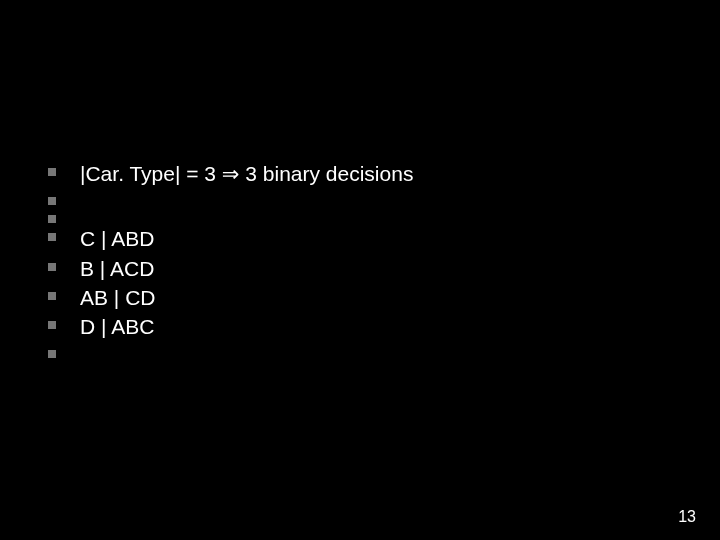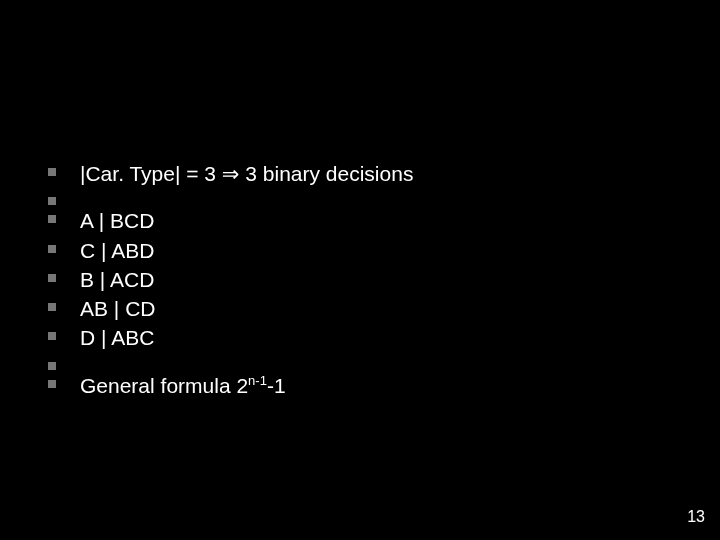--- a/index.html
+++ b/index.html
@@ -42,21 +42,21 @@
     font-family: "Arial Unicode MS", Arial, sans-serif;
   }
   sup, .sup {
     font-size: 0.62em;
     vertical-align: super;
     line-height: 0;
   }
   .page-number {
     position: absolute;
     bottom: 14px;
-    right: 15px;
+    right: 24px;
     font-size: 16px;
     color: #fff;
   }
 </style>
 </head>
 <body>
 
 <div class="content">
 
   <div class="bullet-row">
@@ -65,21 +65,20 @@
       <span>|Car. Type| = 3 </span><span class="arrow">⇒</span><span> 3 binary decisions</span>
     </div>
   </div>
 
   <div class="bullet-row">
     <div class="bullet-icon"></div>
   </div>
 
   <div class="bullet-row">
     <div class="bullet-icon"></div>
-    <div class="bullet-text">A | BCD</div>
   </div>
 
   <div class="bullet-row">
     <div class="bullet-icon"></div>
     <div class="bullet-text">C | ABD</div>
   </div>
 
   <div class="bullet-row">
     <div class="bullet-icon"></div>
     <div class="bullet-text">B | ACD</div>
@@ -93,22 +92,16 @@
   <div class="bullet-row">
     <div class="bullet-icon"></div>
     <div class="bullet-text">D | ABC</div>
   </div>
 
 
   <div class="bullet-row">
     <div class="bullet-icon"></div>
   </div>
 
-  <div class="bullet-row">
-    <div class="bullet-icon"></div>
-    <div class="bullet-text">
-      <span>General formula  2</span><span class="sup">n-1</span><span>-1</span>
-    </div>
-  </div>
 
 </div>
 
 <div class="page-number">13</div>
 
 </body></html>

